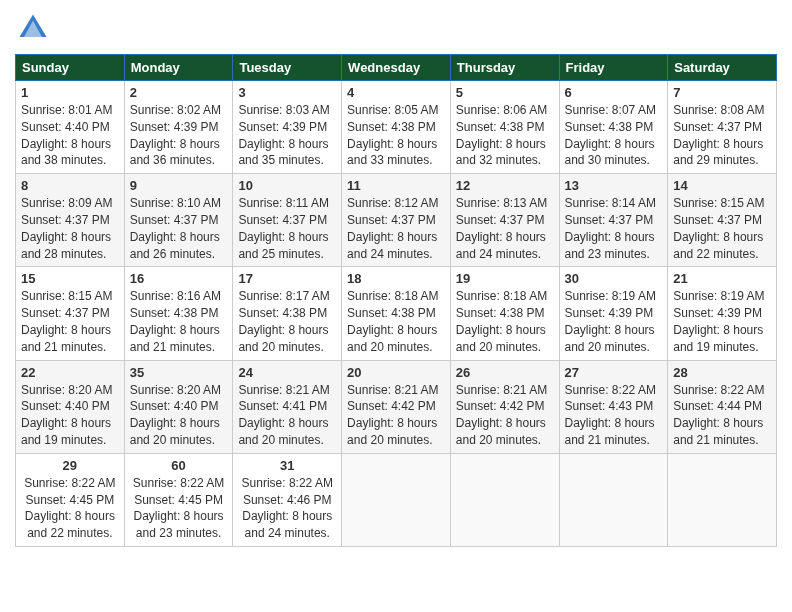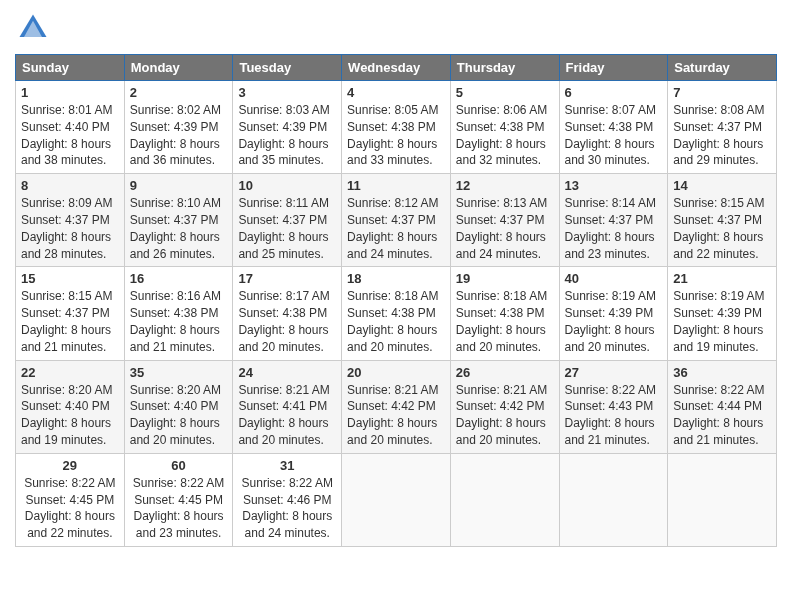--- a/index.html
+++ b/index.html
@@ -57,21 +57,21 @@
     .location {
       font-size: 14px;
       color: #555;
     }
     .calendar {
       width: 100%;
       border-collapse: collapse;
       font-size: 10.5px;
     }
     .calendar th {
-      background: #737373;
+      background: #14532d;
       color: #fff;
       text-align: left;
       padding: 5px 6px;
       font-size: 13px;
       font-weight: bold;
       border: 1px solid #2a6db0;
     }
     .calendar td {
       border: 1px solid #ccc;
       vertical-align: top;
@@ -212,21 +212,21 @@
           </td>
           <td>
             <span class="day-num">18</span>
             <div class="day-info">Sunrise: 8:18 AM<br>Sunset: 4:38 PM<br>Daylight: 8 hours<br>and 20 minutes.</div>
           </td>
           <td>
             <span class="day-num">19</span>
             <div class="day-info">Sunrise: 8:18 AM<br>Sunset: 4:38 PM<br>Daylight: 8 hours<br>and 20 minutes.</div>
           </td>
           <td>
-            <span class="day-num">40</span>
+            <span class="day-num">30</span>
             <div class="day-info">Sunrise: 8:19 AM<br>Sunset: 4:39 PM<br>Daylight: 8 hours<br>and 20 minutes.</div>
           </td>
           <td>
             <span class="day-num">21</span>
             <div class="day-info">Sunrise: 8:19 AM<br>Sunset: 4:39 PM<br>Daylight: 8 hours<br>and 19 minutes.</div>
           </td>
         </tr>
         <tr>
           <td>
             <span class="day-num">22</span>
@@ -246,21 +246,21 @@
           </td>
           <td>
             <span class="day-num">26</span>
             <div class="day-info">Sunrise: 8:21 AM<br>Sunset: 4:42 PM<br>Daylight: 8 hours<br>and 20 minutes.</div>
           </td>
           <td>
             <span class="day-num">27</span>
             <div class="day-info">Sunrise: 8:22 AM<br>Sunset: 4:43 PM<br>Daylight: 8 hours<br>and 21 minutes.</div>
           </td>
           <td>
-            <span class="day-num">36</span>
+            <span class="day-num">28</span>
             <div class="day-info">Sunrise: 8:22 AM<br>Sunset: 4:44 PM<br>Daylight: 8 hours<br>and 21 minutes.</div>
           </td>
         </tr>
         <tr class="last-row">
           <td>
             <span class="day-num">29</span>
             <div class="day-info">Sunrise: 8:22 AM<br>Sunset: 4:45 PM<br>Daylight: 8 hours<br>and 22 minutes.</div>
           </td>
           <td>
             <span class="day-num">60</span>

